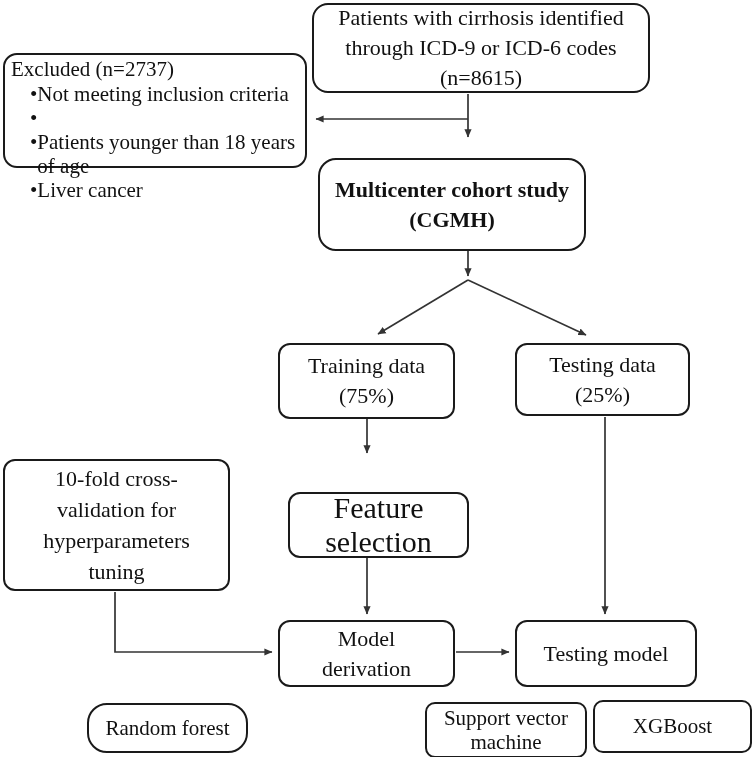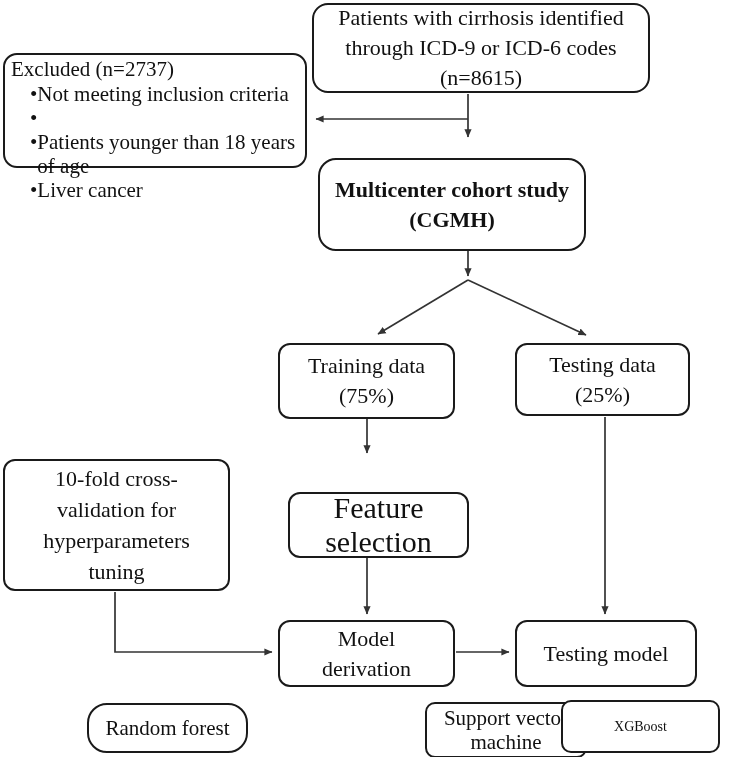--- a/index.html
+++ b/index.html
@@ -25,21 +25,21 @@
   .cohort-title { font-weight:bold; white-space:pre-line; }
   #box-training      { left:278px; top:343px; width:177px; height:76px; font-size:22px; line-height:30px; }
   #box-testing-data  { left:515px; top:343px; width:175px; height:73px; font-size:22px; line-height:30px;justify-content:center; }
   #box-feature       { left:288px; top:459px; width:181px; height:66px; font-size:30px;margin-top:33px; }
   #box-crossval      { left:3px;   top:459px; width:227px; height:132px; font-size:22px; line-height:31px; }
   #box-model         { left:278px; top:620px; width:177px; height:67px; font-size:22px; line-height:30px; }
   #box-testing-model { left:515px; top:620px; width:182px; height:67px; font-size:22px; }
   #box-rf  { left:87px;  top:703px; width:161px; height:50px; font-size:21px; border-radius:20px; }
   #box-nn  { left:253px; top:703px; width:165px; height:51px; font-size:21px; border-radius:10px; }
   #box-svm { left:425px; top:702px; width:162px; height:56px; font-size:21px; line-height:24px; border-radius:10px; }
-  #box-xgb { left:561px; top:700px; width:159px; height:53px; font-size:14px; border-radius:10px; }
+  #box-xgb { left:593px; top:700px; width:159px; height:53px; font-size:21px; border-radius:10px; }
 </style>
 </head>
 <body>
 
 <div class="canvas">
 
   <svg class="connectors" viewBox="0 0 756 757" xmlns="http://www.w3.org/2000/svg">
     <defs>
       <marker id="ah" viewBox="0 0 10 8" refX="8.5" refY="4" markerWidth="9" markerHeight="8" markerUnits="userSpaceOnUse" orient="auto">
         <path d="M0,0 L9,4 L0,8 Z" fill="#333333"></path>

